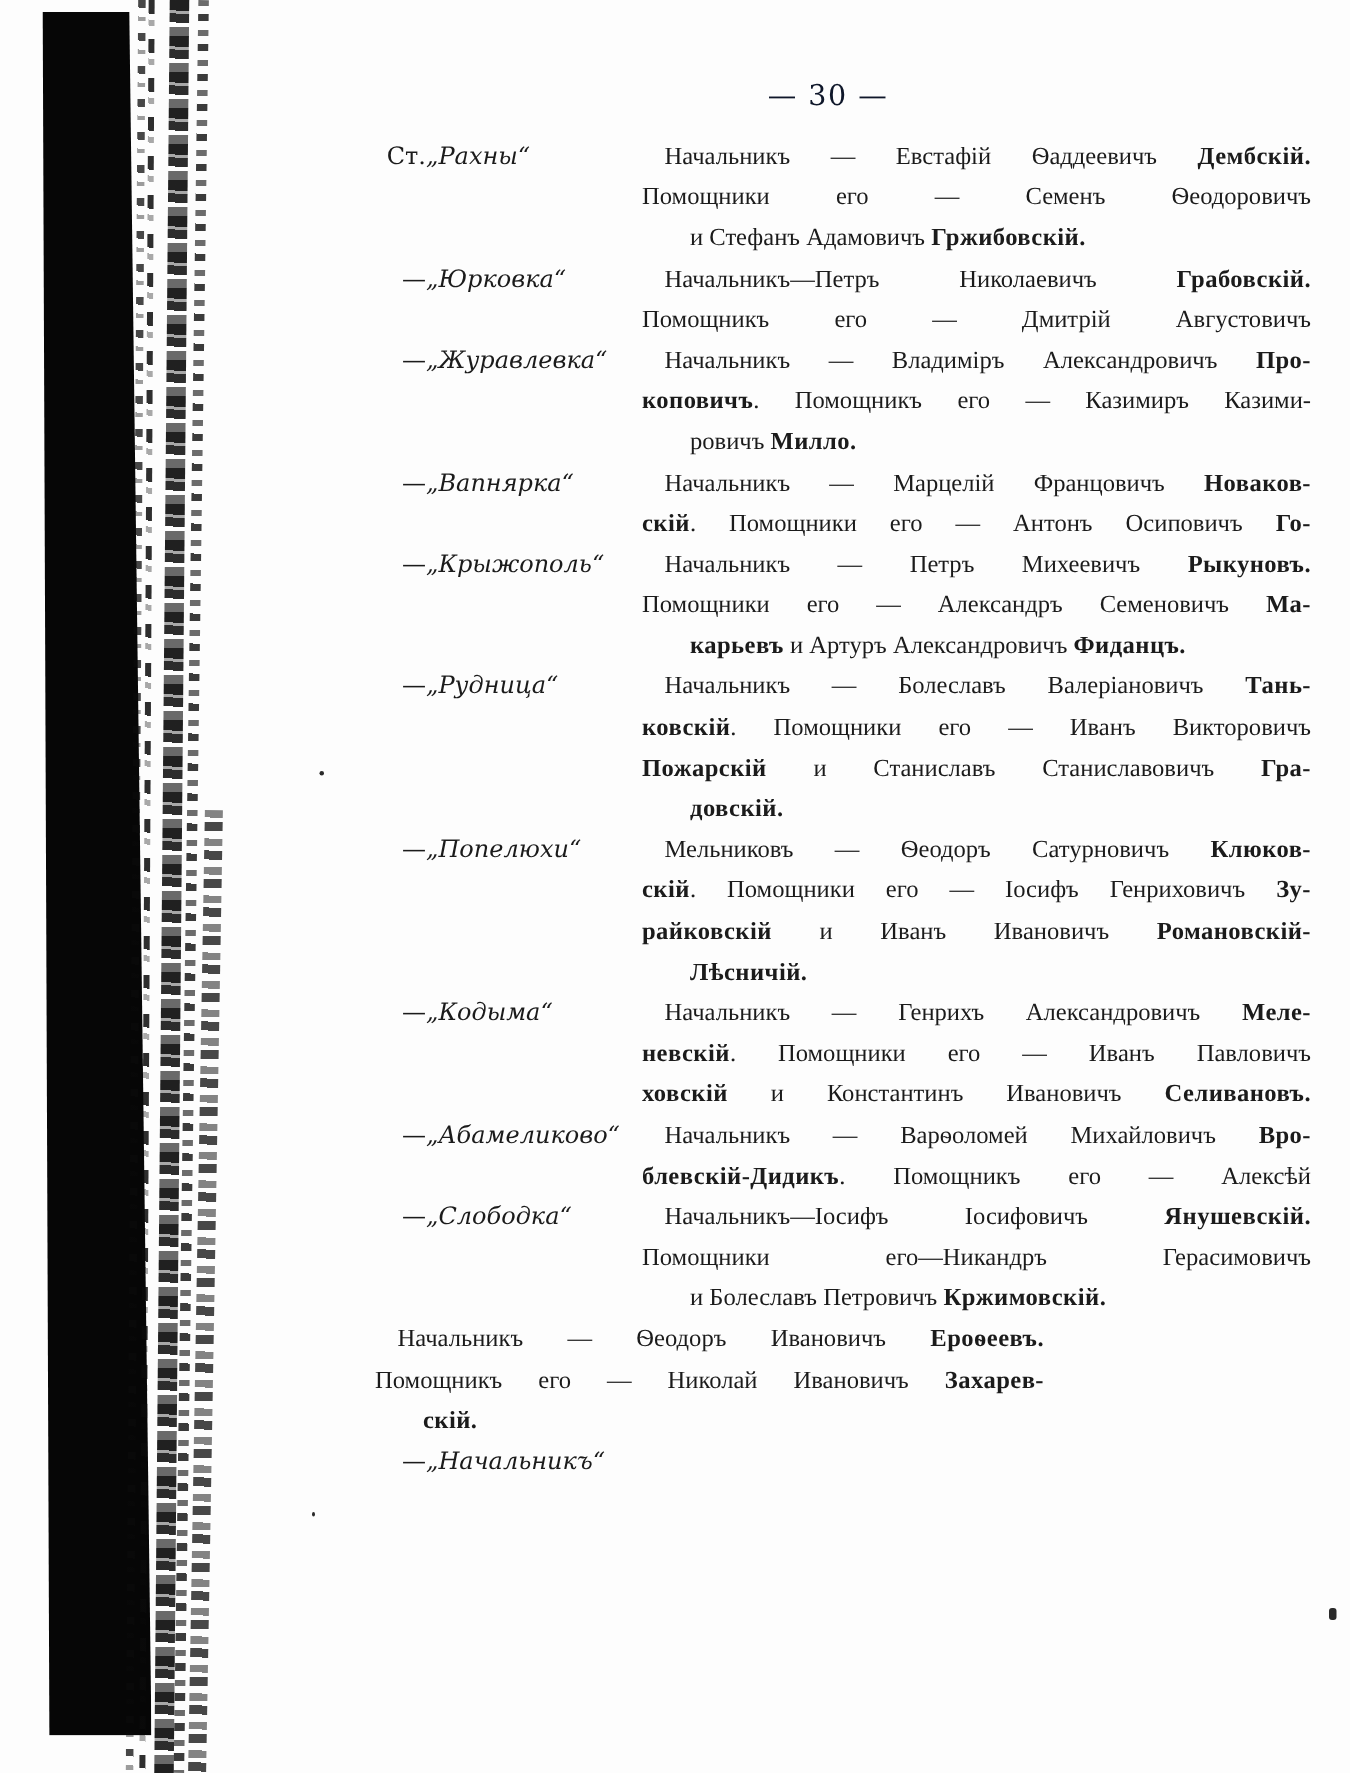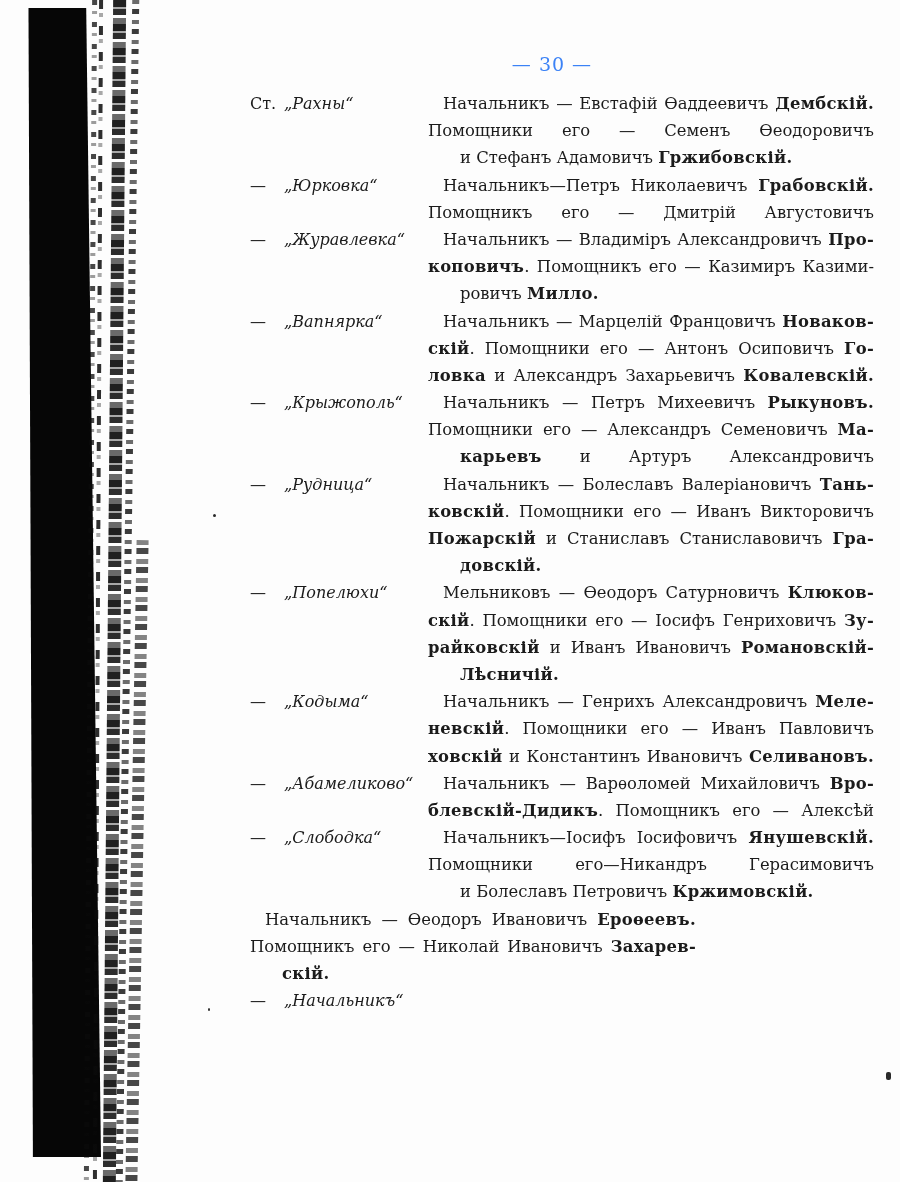--- a/index.html
+++ b/index.html
@@ -29,29 +29,29 @@
   .s5{left:131px;top:540px;height:642px;width:12px;transform:rotate(1deg);
       background:repeating-linear-gradient(180deg, rgba(10,10,10,.5) 0 5px, transparent 5px 8px, rgba(10,10,10,.75) 8px 14px, transparent 14px 19px);}
 
   .speck{position:absolute;background:#2a2a2a;border-radius:50%;}
   .sp1{left:886px;top:1072px;width:5px;height:8px;border-radius:2px;}
   .sp2{left:213px;top:514px;width:3px;height:3px;}
   .sp3{left:208px;top:1008px;width:2px;height:3px;}
 
   .pagenum{
     position:absolute;left:232px;top:53px;width:640px;
-    text-align:center;font-size:19px;color:#3b82f6;letter-spacing:1px;
+    text-align:center;font-size:19px;color:#0f172a;letter-spacing:1px;
   }
 
   .entries{position:absolute;left:250px;top:90px;width:624px;color:#1b1b1b;}
   .entry{display:flex;align-items:flex-start;}
   .label{flex:0 0 178px;font-size:16px;line-height:27.2px;white-space:nowrap;}
-  .prefix{display:inline-block;width:34px;}
+  .prefix{display:inline-block;width:34px;text-align:right;}
   .name{font-style:italic;}
-  .text{flex:0 0 446px;width:446px;font-size:16.4px;line-height:27.2px;}
+  .text{flex:0 0 446px;width:446px;font-size:16.4px;line-height:27.2px;font-family:Liberation Serif, serif;}
   .line{height:27.2px;overflow:hidden;text-align:justify;text-align-last:justify;}
   .line.first{text-indent:15px;}
   .line.noj{text-align-last:left;margin-left:32px;}
   .text b{font-weight:bold;letter-spacing:.3px;}
 </style>
 </head>
 <body>
 
 <div class="sheet">
   <div class="band"></div>
@@ -88,21 +88,20 @@
           <div class="line first"><span>Начальникъ — Владиміръ Александровичъ </span><b>Про-</b></div>
           <div class="line"><b>коповичъ</b><span>. Помощникъ его — Казимиръ Казими-</span></div>
           <div class="line noj"><span>ровичъ </span><b>Милло.</b></div>
         </div>
       </div>
       <div class="entry">
         <div class="label"><span class="prefix">—</span><span class="name">„Вапнярка“</span></div>
         <div class="text">
           <div class="line first"><span>Начальникъ — Марцелій Францовичъ </span><b>Новаков-</b></div>
           <div class="line"><b>скій</b><span>. Помощники его — Антонъ Осиповичъ </span><b>Го-</b></div>
-          <div class="line"><b>ловка</b><span> и Александръ Захарьевичъ </span><b>Ковалевскій.</b></div>
         </div>
       </div>
       <div class="entry">
         <div class="label"><span class="prefix">—</span><span class="name">„Крыжополь“</span></div>
         <div class="text">
           <div class="line first"><span>Начальникъ — Петръ Михеевичъ </span><b>Рыкуновъ.</b></div>
           <div class="line"><span>Помощники его — Александръ Семеновичъ </span><b>Ма-</b></div>
           <div class="line noj"><b>карьевъ</b><span> и Артуръ Александровичъ </span><b>Фиданцъ.</b></div>
         </div>
       </div>

